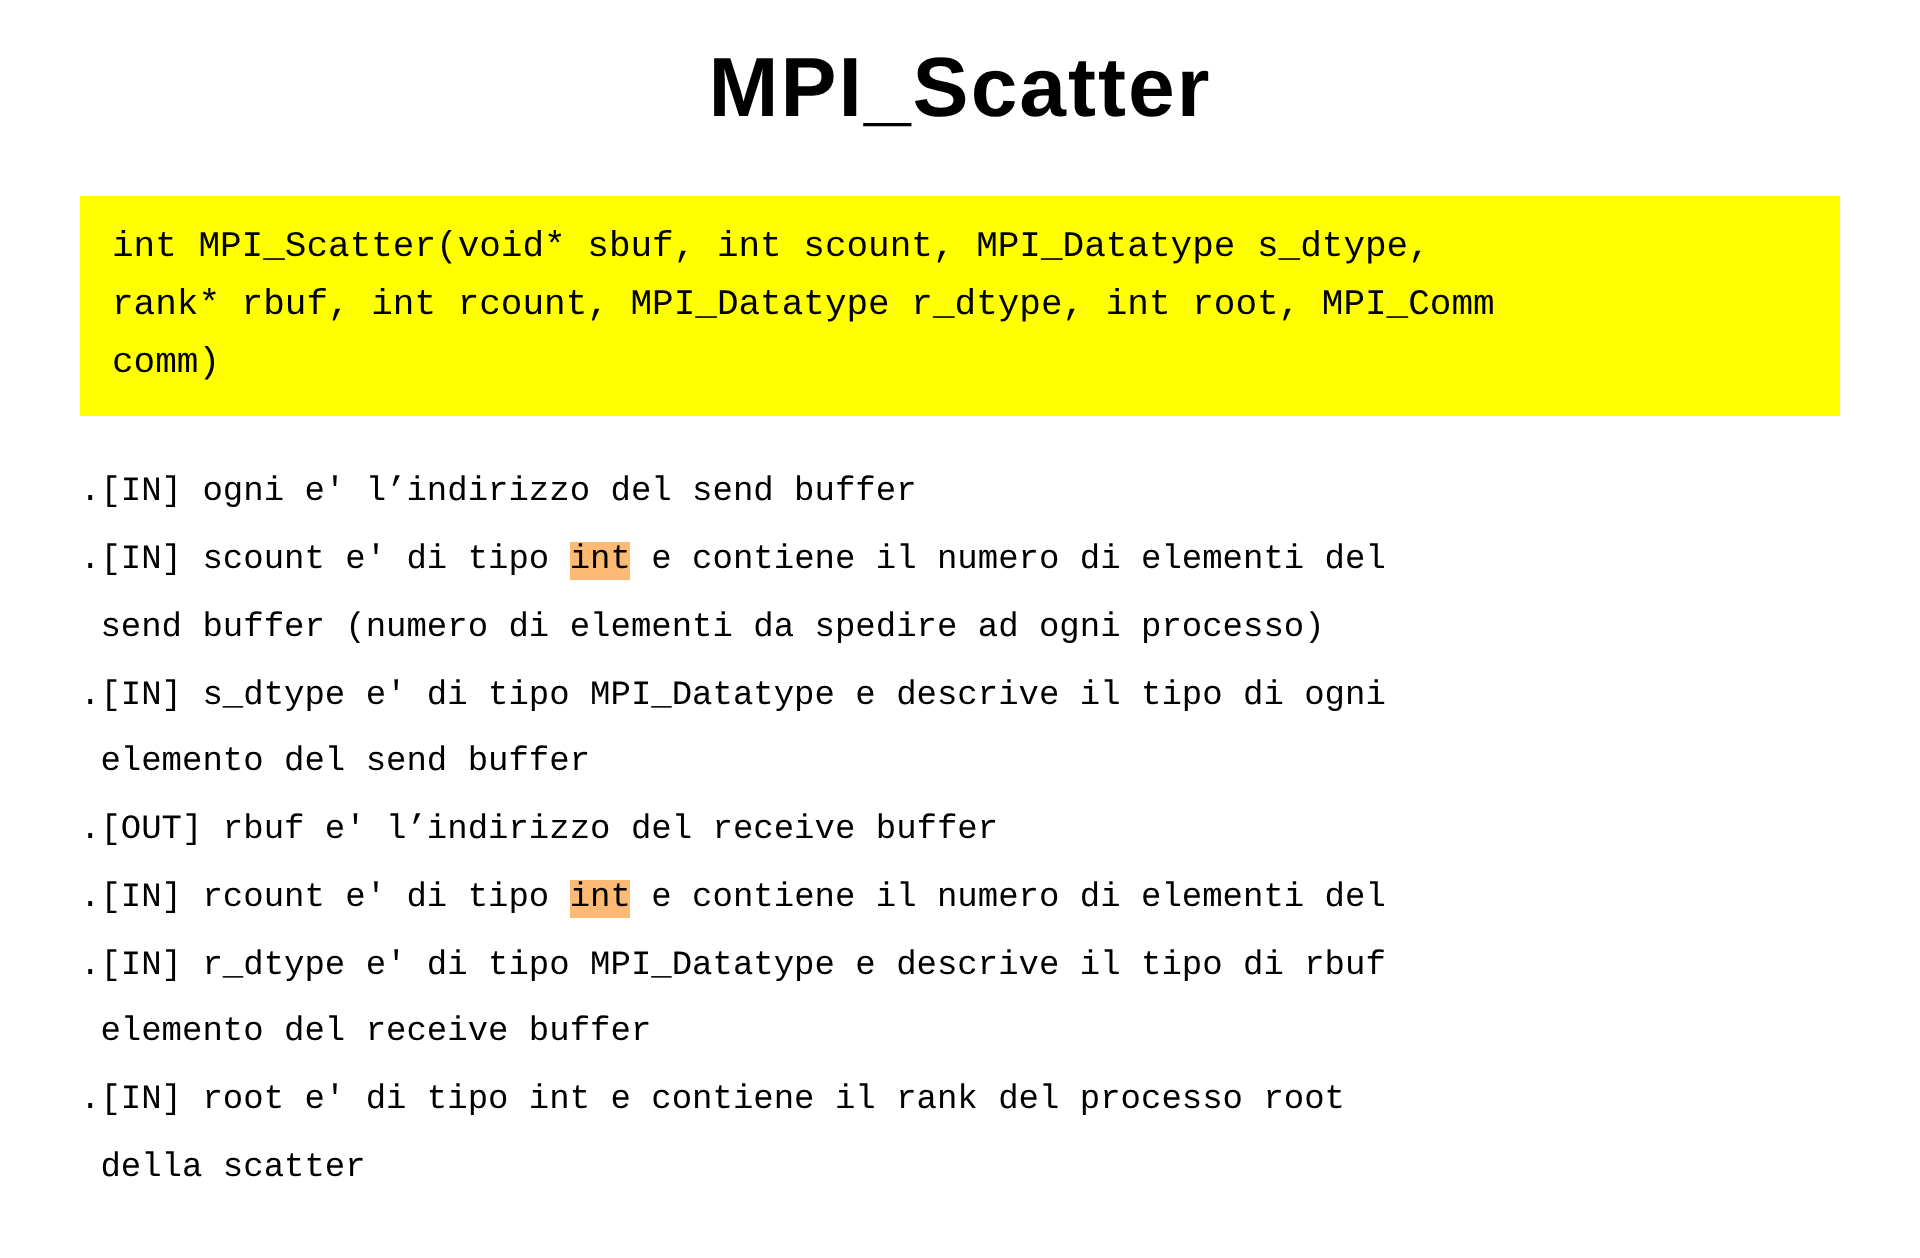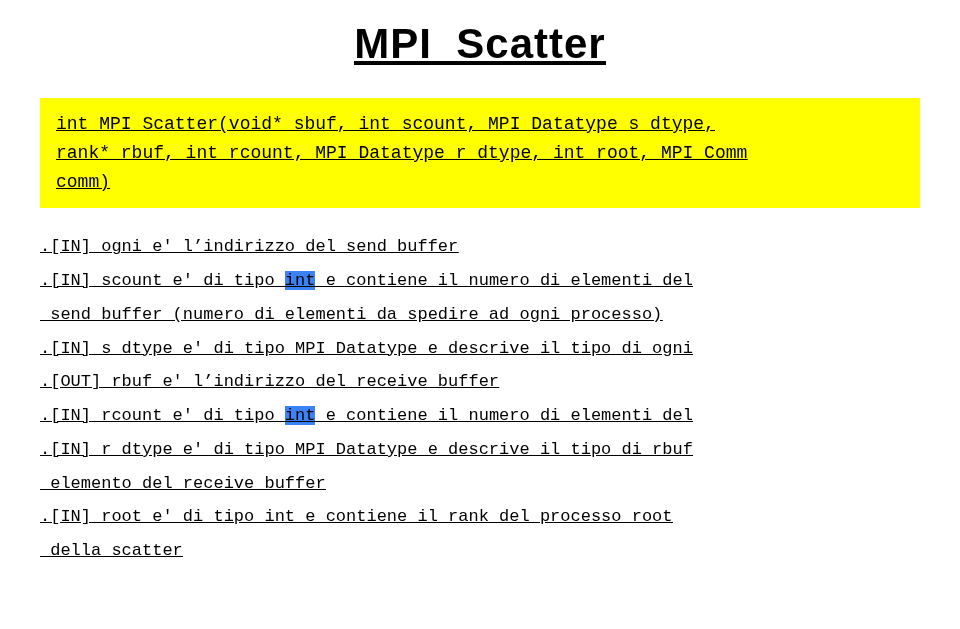--- a/index.html
+++ b/index.html
@@ -1,19 +1,18 @@
 <!DOCTYPE html>
 <html><head>
   <meta charset="utf-8">
   <style>
     * {
       margin: 0;
       padding: 0;
       box-sizing: border-box;
-      text-decoration: underline;
     }
 
     body {
       background-color: #ffffff;
       font-family: 'Courier New', Courier, monospace;
       width: 960px;
       min-height: 629px;
       padding: 20px 40px;
       color: #000000;
     }
@@ -40,21 +39,21 @@
       font-size: 17px;
       line-height: 1.75;
       font-family: 'Courier New', Courier, monospace;
     }
 
     .param-item {
       margin-bottom: 4px;
     }
 
     .highlight-int {
-      background-color: #3b82f6;
+      background-color: #fdba74;
     }
   </style>
 </head>
 <body>
 
 <h1 class="page-title">MPI_Scatter</h1>
 
 <div class="signature-box">
   <span>int MPI_Scatter(void* sbuf, int scount, MPI_Datatype s_dtype,</span><br>
   <span>rank* rbuf, int rcount, MPI_Datatype r_dtype, int root, MPI_Comm</span><br>
@@ -70,20 +69,23 @@
   <div class="param-item">
     <span>.[IN] scount e' di tipo <span class="highlight-int">int</span> e contiene il numero di elementi del</span>
   </div>
   <div class="param-item">
     <span>&nbsp;send buffer (numero di elementi da spedire ad ogni processo)</span>
   </div>
 
   <div class="param-item">
     <span>.[IN] s_dtype e' di tipo MPI_Datatype e descrive il tipo di ogni</span>
   </div>
+  <div class="param-item">
+    <span>&nbsp;elemento del send buffer</span>
+  </div>
 
   <div class="param-item">
     <span>.[OUT] rbuf e' l’indirizzo del receive buffer</span>
   </div>
 
   <div class="param-item">
     <span>.[IN] rcount e' di tipo <span class="highlight-int">int</span> e contiene il numero di elementi del</span>
   </div>
 
   <div class="param-item">

